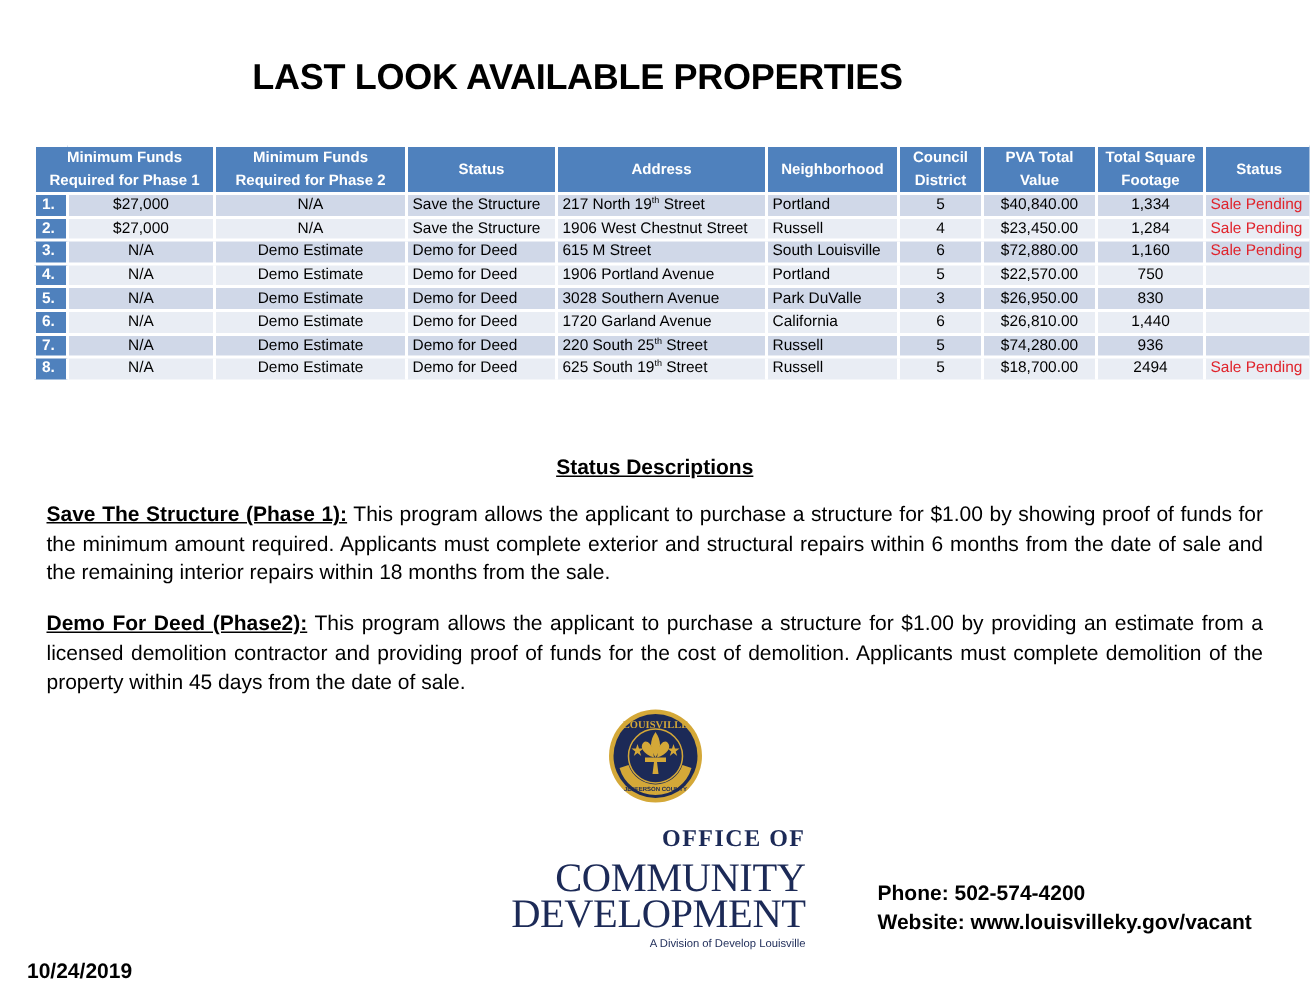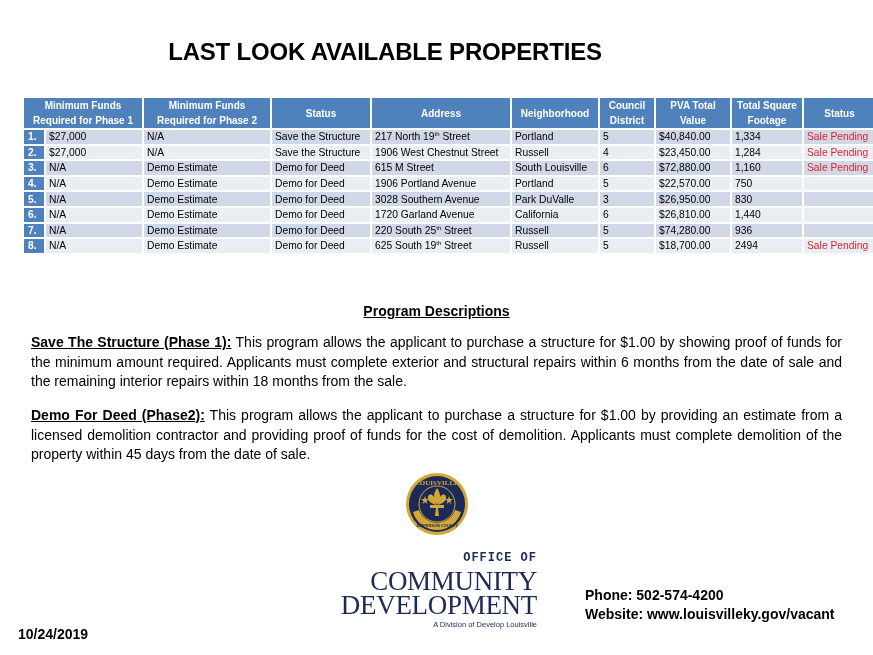--- a/index.html
+++ b/index.html
@@ -4,36 +4,36 @@
 <style>
   html, body { margin: 0; padding: 0; background: #ffffff; }
   body { width: 873px; height: 655px; position: relative; overflow: hidden; font-family: "Liberation Sans", sans-serif; color: #000; }
   .title { position: absolute; top: 38px; left: 0; width: 770px; text-align: center; font-weight: bold; font-size: 24px; letter-spacing: -0.2px; }
   table.props { position: absolute; left: 22px; top: 96px; width: 853px; border-collapse: collapse; table-layout: fixed; font-size: 10.3px; }
   table.props th { background: #4f81bd; color: #fff; font-weight: bold; font-size: 10px; border: 2px solid #fff; padding: 0 2px; height: 28px; line-height: 15px; text-align: center; }
   table.props td { border-left: 2px solid #fff; border-right: 2px solid #fff; border-top: 2px solid #fff; height: 13.6px; padding: 0 3px; white-space: nowrap; line-height: 13px; }
   table.props tr.odd td { background: #d0d8e8; }
   table.props tr.even td { background: #e9edf4; }
   table.props td.num { background: #4f81bd !important; color: #fff; font-weight: bold; padding-left: 4px; }
-  .c { text-align: left; }
+  .c { text-align: center; }
   .pend { color: #e0232b; text-align: left; }
   sup { font-size: 6px; vertical-align: 4px; line-height: 0; }
   .desc-head { position: absolute; top: 303px; left: 0; width: 873px; text-align: center; font-weight: bold; font-size: 14px; text-decoration: underline; }
   .para { position: absolute; left: 31px; width: 811px; font-size: 14px; line-height: 19.5px; text-align: justify; }
   .para .lbl { font-weight: bold; text-decoration: underline; }
   .p1 { top: 333px; }
   .p2 { top: 406px; }
   .logo { position: absolute; left: 337px; top: 472px; width: 200px; text-align: right; }
   .seal { display: block; margin: 0 0 0 68px; width: 64px; height: 64px; }
-  .office { font-family: Liberation Mono, monospace; font-weight: bold; color: #1c2a57; font-size: 12px; letter-spacing: 1px; margin-top: 15px; }
+  .office { font-family: Liberation Serif, serif; font-weight: bold; color: #1c2a57; font-size: 16px; letter-spacing: 1px; margin-top: 15px; }
   .cd1, .cd2 { font-family: "Liberation Serif", serif; color: #1c2a57; font-size: 27px; line-height: 24px; letter-spacing: -0.3px; }
   .cd1 { margin-top: 4px; }
   .division { font-size: 7.5px; color: #1c2a57; margin-top: 3px; }
   .contact { position: absolute; left: 585px; top: 586px; font-weight: bold; font-size: 14px; line-height: 18.5px; }
-  .date { position: absolute; left: 18px; top: 626px; font-weight: bold; font-size: 14px; }
+  .date { position: absolute; left: 18px; top: 639px; font-weight: bold; font-size: 14px; }
 </style>
 </head>
 <body>
 
 <div class="title">LAST LOOK AVAILABLE PROPERTIES</div>
 
 <table class="props">
   <colgroup>
     <col style="width:22px">
       <col style="width:98px">
@@ -152,21 +152,21 @@
       <td><span>625 South 19</span><sup>th</sup><span> Street</span></td>
       <td>Russell</td>
       <td class="c">5</td>
       <td class="c">$18,700.00</td>
       <td class="c">2494</td>
       <td class="pend">Sale Pending</td>
     </tr>
   </tbody>
 </table>
 
-<div class="desc-head">Program Descriptions</div>
+<div class="desc-head">Status Descriptions</div>
 
 <div class="para p1"><span class="lbl">Save The Structure (Phase 1):</span><span> This program allows the applicant to purchase a structure for $1.00 by showing proof of funds for the minimum amount required. Applicants must complete exterior and structural repairs within 6 months from the date of sale and the remaining interior repairs within 18 months from the sale.</span></div>
 
 <div class="para p2"><span class="lbl">Demo For Deed (Phase2):</span><span> This program allows the applicant to purchase a structure for $1.00 by providing an estimate from a licensed demolition contractor and providing proof of funds for the cost of demolition. Applicants must complete demolition of the property within 45 days from the date of sale.</span></div>
 
 <div class="logo">
   <svg class="seal" viewBox="0 0 64 64">
     <circle cx="32" cy="32" r="31" fill="#d4a838"></circle>
     <circle cx="32" cy="32" r="28" fill="#1c2a57"></circle>
     <circle cx="32" cy="32" r="18" fill="#1c2a57" stroke="#d4a838" stroke-width="1"></circle>

